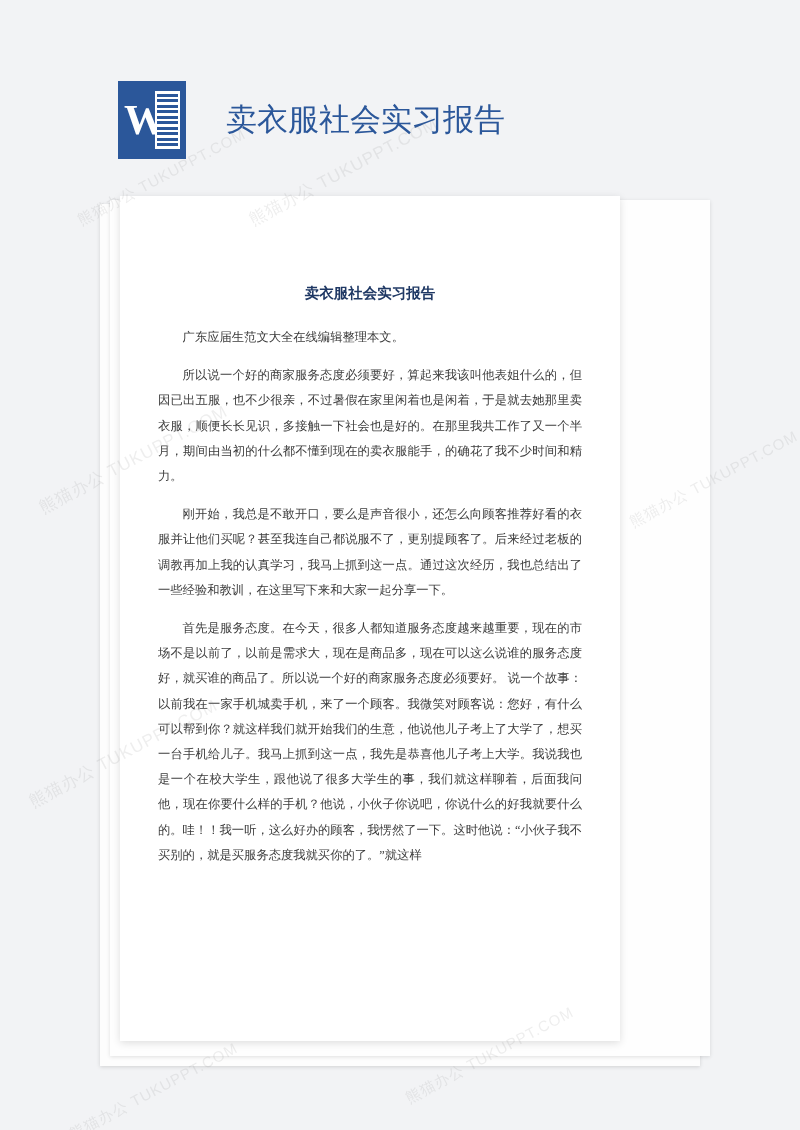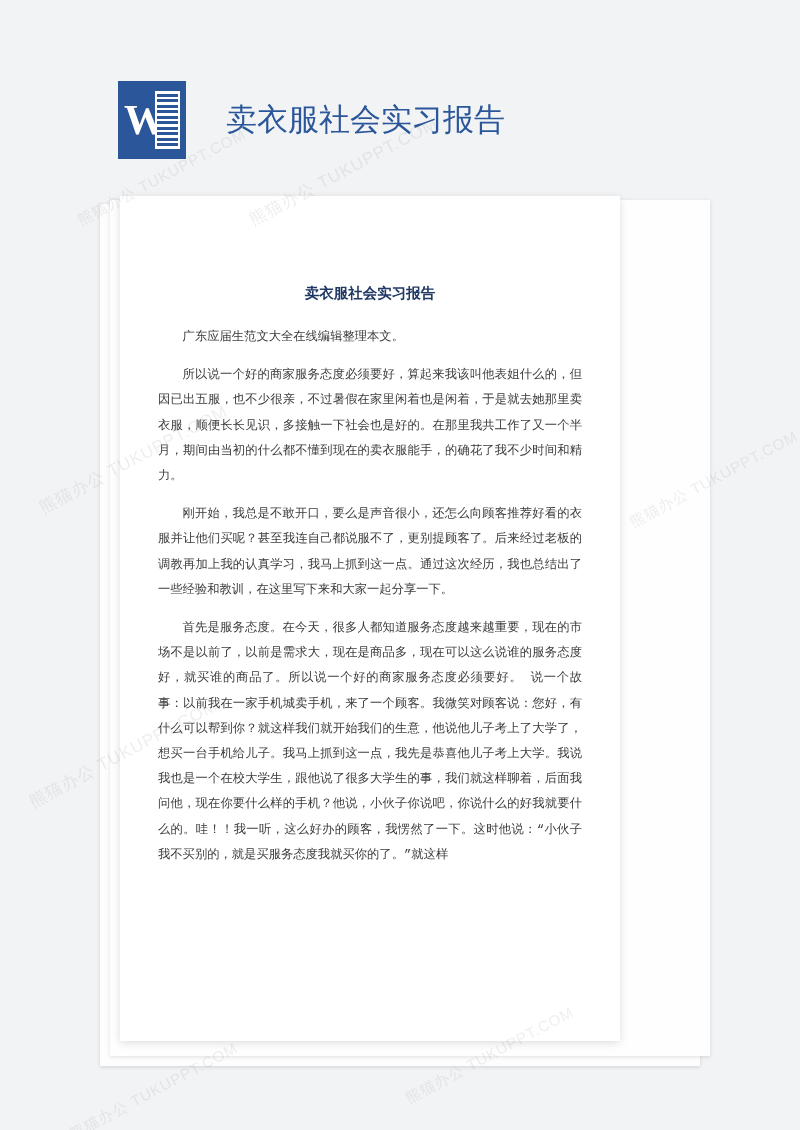--- a/index.html
+++ b/index.html
@@ -112,21 +112,21 @@
 
   .page-heading {
     text-align: center;
     font-size: 14.5px;
     font-weight: bold;
     color: #1f3864;
     font-family: "Liberation Sans", sans-serif;
     margin-bottom: 22px;
   }
   .para {
-    font-family: Liberation Mono, monospace;
+    font-family: Liberation Serif, serif;
     font-size: 12.3px;
     color: #3b3b3b;
     line-height: 2.05;
     text-align: justify;
     text-indent: 2em;
     margin: 0 0 13px 0;
   }
   .para.small-gap {
     margin-bottom: 24px;
   }

